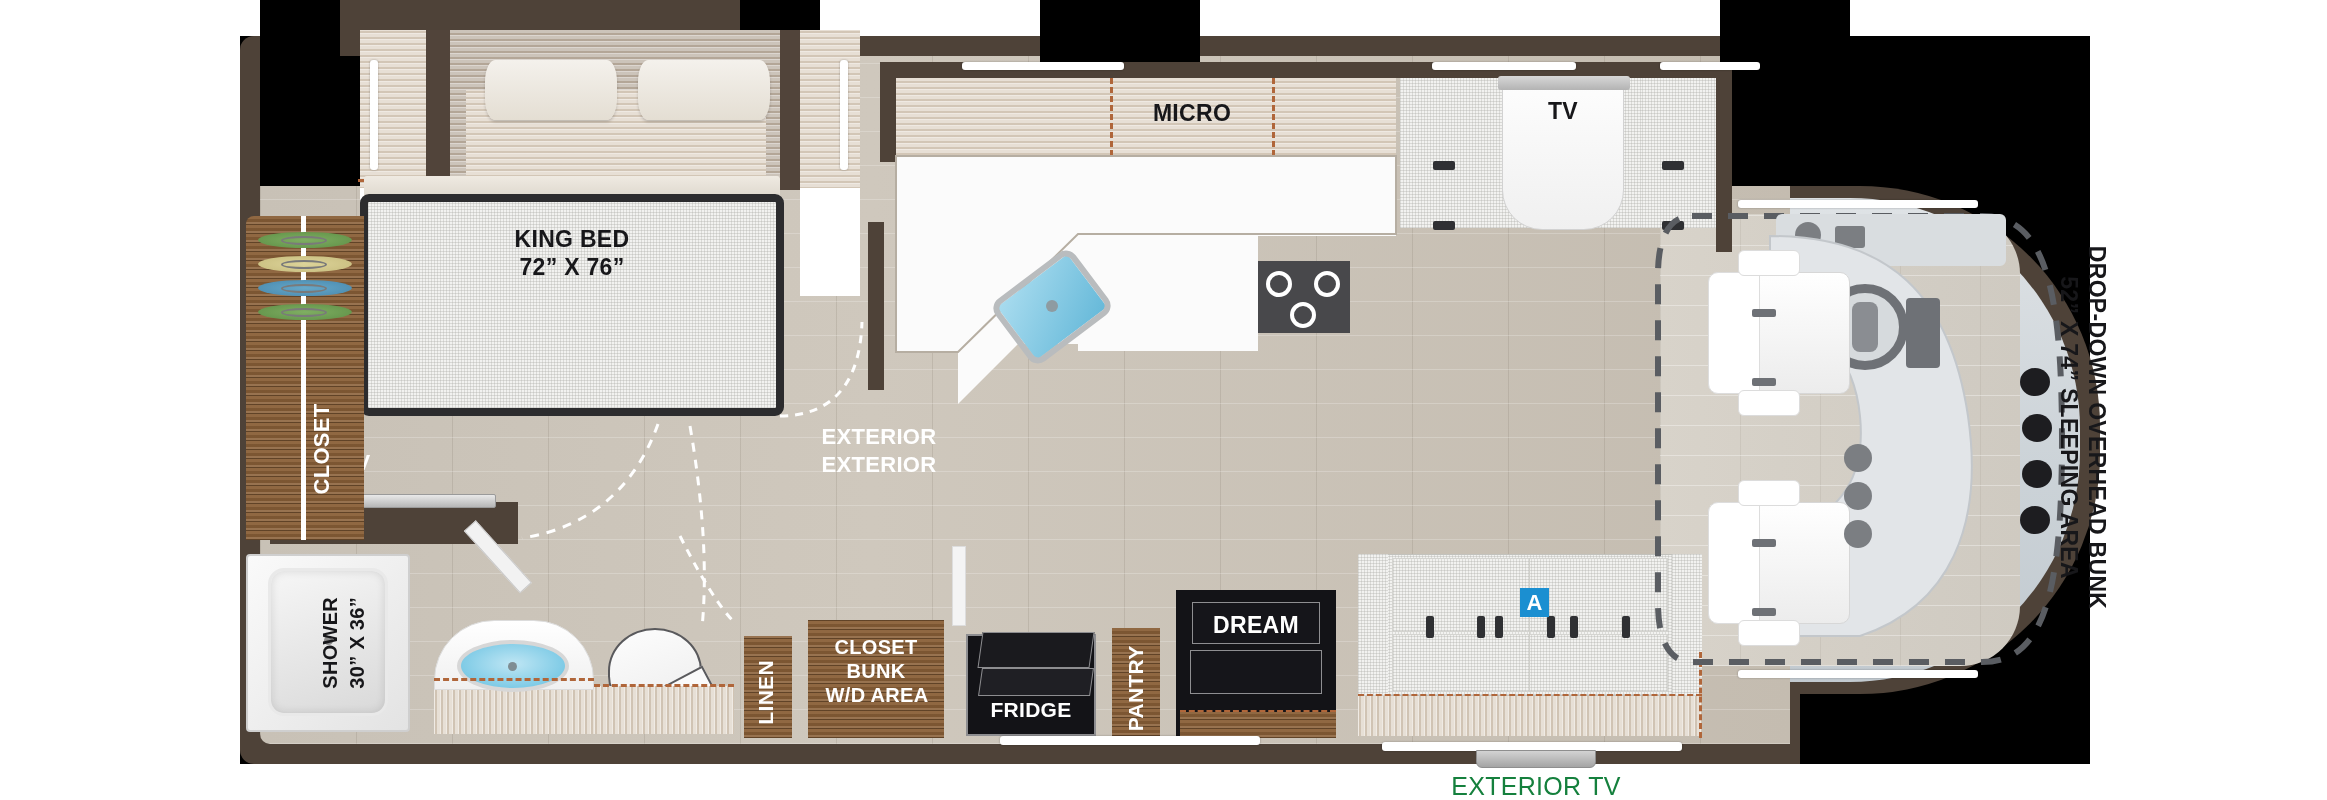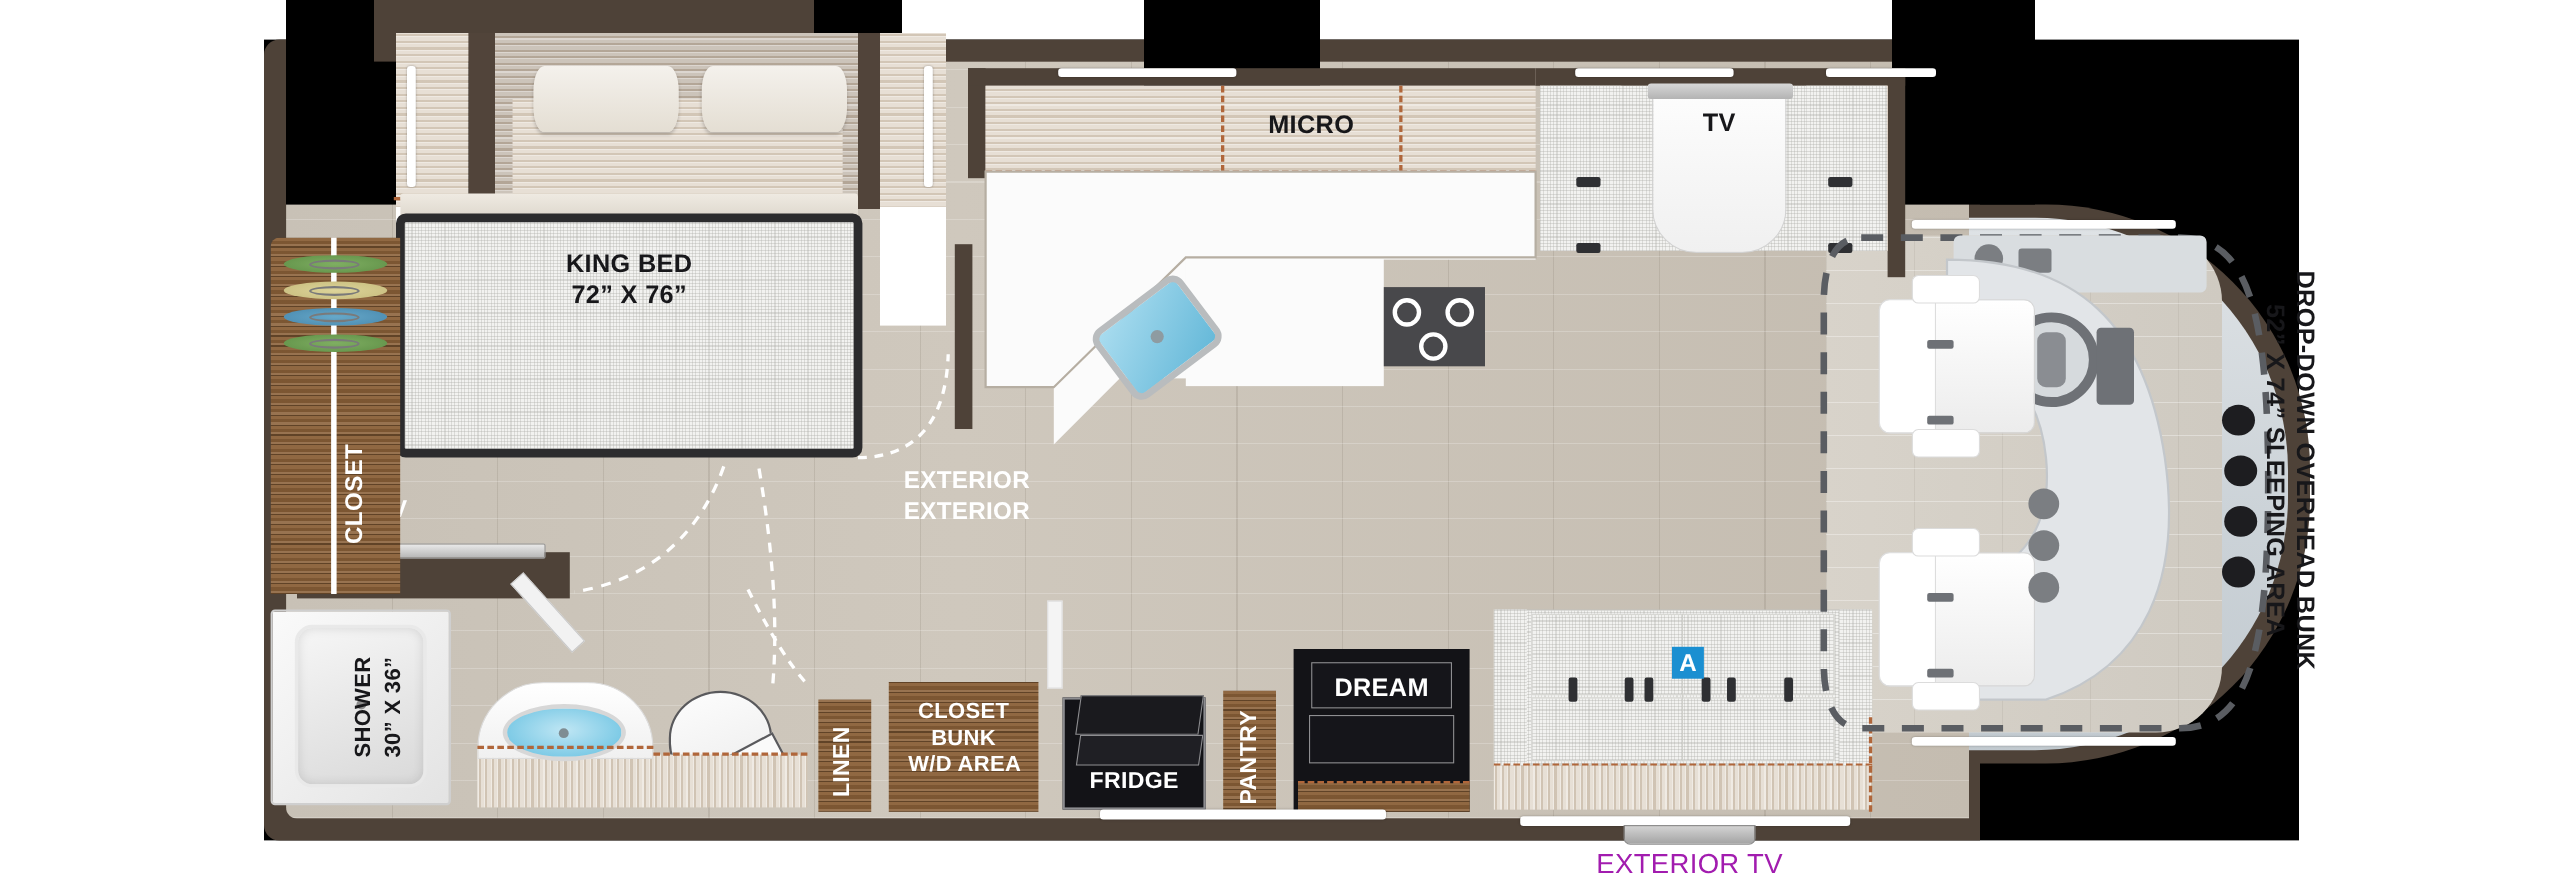--- a/index.html
+++ b/index.html
@@ -345,21 +345,21 @@
     <div style="position:absolute; left:1382px; top:580px; width:8px; height:22px; background:#2f3033; border-radius:2px;"></div>
 
     <div class="badge-a" style="left:1280px; top:552px; width:29px; height:29px; font-size:22px;">A</div>
 
     <div class="dashline" style="left:1118px; top:658px; width:344px;"></div>
     <div class="wood-light" style="position:absolute; left:1118px; top:660px; width:344px; height:40px;"></div>
     <div class="dashline-v" style="left:1459px; top:616px; height:86px;"></div>
 
     <div class="lightbar" style="left:1142px; top:706px; width:300px; height:9px;"></div>
     <div style="position:absolute; left:1236px; top:714px; width:120px; height:18px; background:linear-gradient(180deg,#d3d3d3,#a4a4a4); border-radius:0 0 6px 6px; border:1px solid #8e8e8e;"></div>
-    <div class="lbl" style="left:1206px; top:736px; width:180px; font-size:25px; color:#a21caf; font-weight:400;">EXTERIOR TV</div>
+    <div class="lbl" style="left:1206px; top:736px; width:180px; font-size:25px; color:#15803d; font-weight:400;">EXTERIOR TV</div>
 
     <div class="lightbar" style="left:760px; top:700px; width:260px; height:9px;"></div>
 
     <svg style="position:absolute; left:1412px; top:168px; width:420px; height:470px; overflow:visible;">
       <path d="M 40 12 H 330 C 392 12, 410 80, 410 235 C 410 390, 392 458, 330 458 H 40
                C 14 458, 6 430, 6 400 V 70 C 6 40, 14 12, 40 12 Z" fill="none" stroke="#5a5d62" stroke-width="6" stroke-dasharray="20 16"></path>
     </svg>
 
     <div style="position:absolute; left:1536px; top:178px; width:230px; height:52px; background:#d9dde0; border-radius:6px;"></div>
     <div style="position:absolute; left:1555px; top:186px; width:26px; height:26px; background:#7b7e82; border-radius:50%;"></div>

